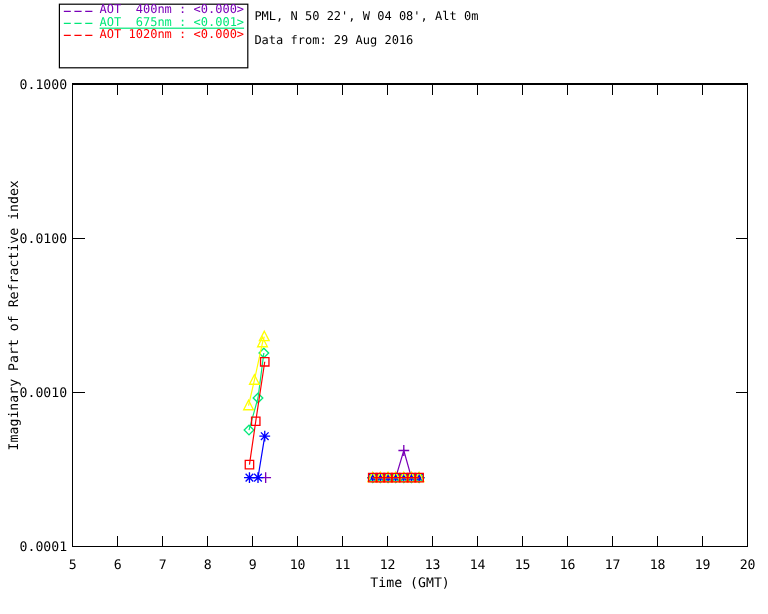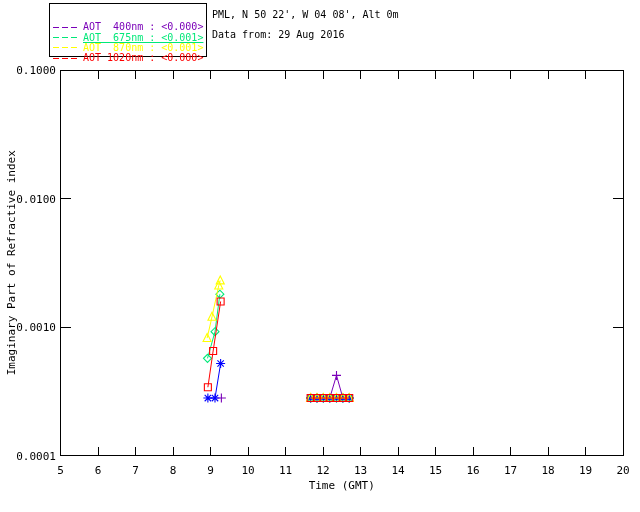--- a/index.html
+++ b/index.html
@@ -9,21 +9,21 @@
     font-family: "DejaVu Sans Mono", "Liberation Mono", monospace;
     overflow: hidden;
   }
   .figure { position: relative; width: 640px; height: 512px; }
   .chart-svg { position: absolute; left: 0; top: 0; }
   .legend-box {
     position: absolute; left: 49px; top: 3px;
     width: 158px; height: 54px;
     border: 1px solid #000;
     box-sizing: border-box;
-    padding: 18px 0 0 3px;
+    padding: 0 0 0 3px;
     background: #fff;
     text-align: center;
   }
   .legend-row {
     display: flex; align-items: center;
     height: 10.4px; gap: 4px;
   }
   .legend-row .lbl {
     font-size: 10px; line-height: 10px;
     white-space: pre;
@@ -180,26 +180,20 @@
         <span class="lbl" style="color: rgb(122, 0, 184);">AOT  400nm : &lt;0.000&gt;</span>
       </div>
       <div class="legend-row">
         <svg width="26" height="9">
           <line x1="0" y1="4.5" x2="26" y2="4.5" stroke="#00e878" stroke-width="1.2" stroke-dasharray="6,3"></line>
         </svg>
         <span class="lbl" style="color: rgb(0, 232, 120); text-decoration: underline;">AOT  675nm : &lt;0.001&gt;</span>
       </div>
       <div class="legend-row">
         <svg width="26" height="9">
-          <line x1="0" y1="4.5" x2="26" y2="4.5" stroke="#ffff00" stroke-width="1.2" stroke-dasharray="6,3"></line>
-        </svg>
-        <span class="lbl" style="color: rgb(255, 255, 0);">AOT  870nm : &lt;0.001&gt;</span>
-      </div>
-      <div class="legend-row">
-        <svg width="26" height="9">
           <line x1="0" y1="4.5" x2="26" y2="4.5" stroke="#ff0000" stroke-width="1.2" stroke-dasharray="6,3"></line>
         </svg>
         <span class="lbl" style="color: rgb(255, 0, 0);">AOT 1020nm : &lt;0.000&gt;</span>
       </div>
     </div>
 
   <div class="header">
     <div>PML, N 50 22', W 04 08', Alt 0m</div>
     <div>Data from: 29 Aug 2016</div>
   </div>

